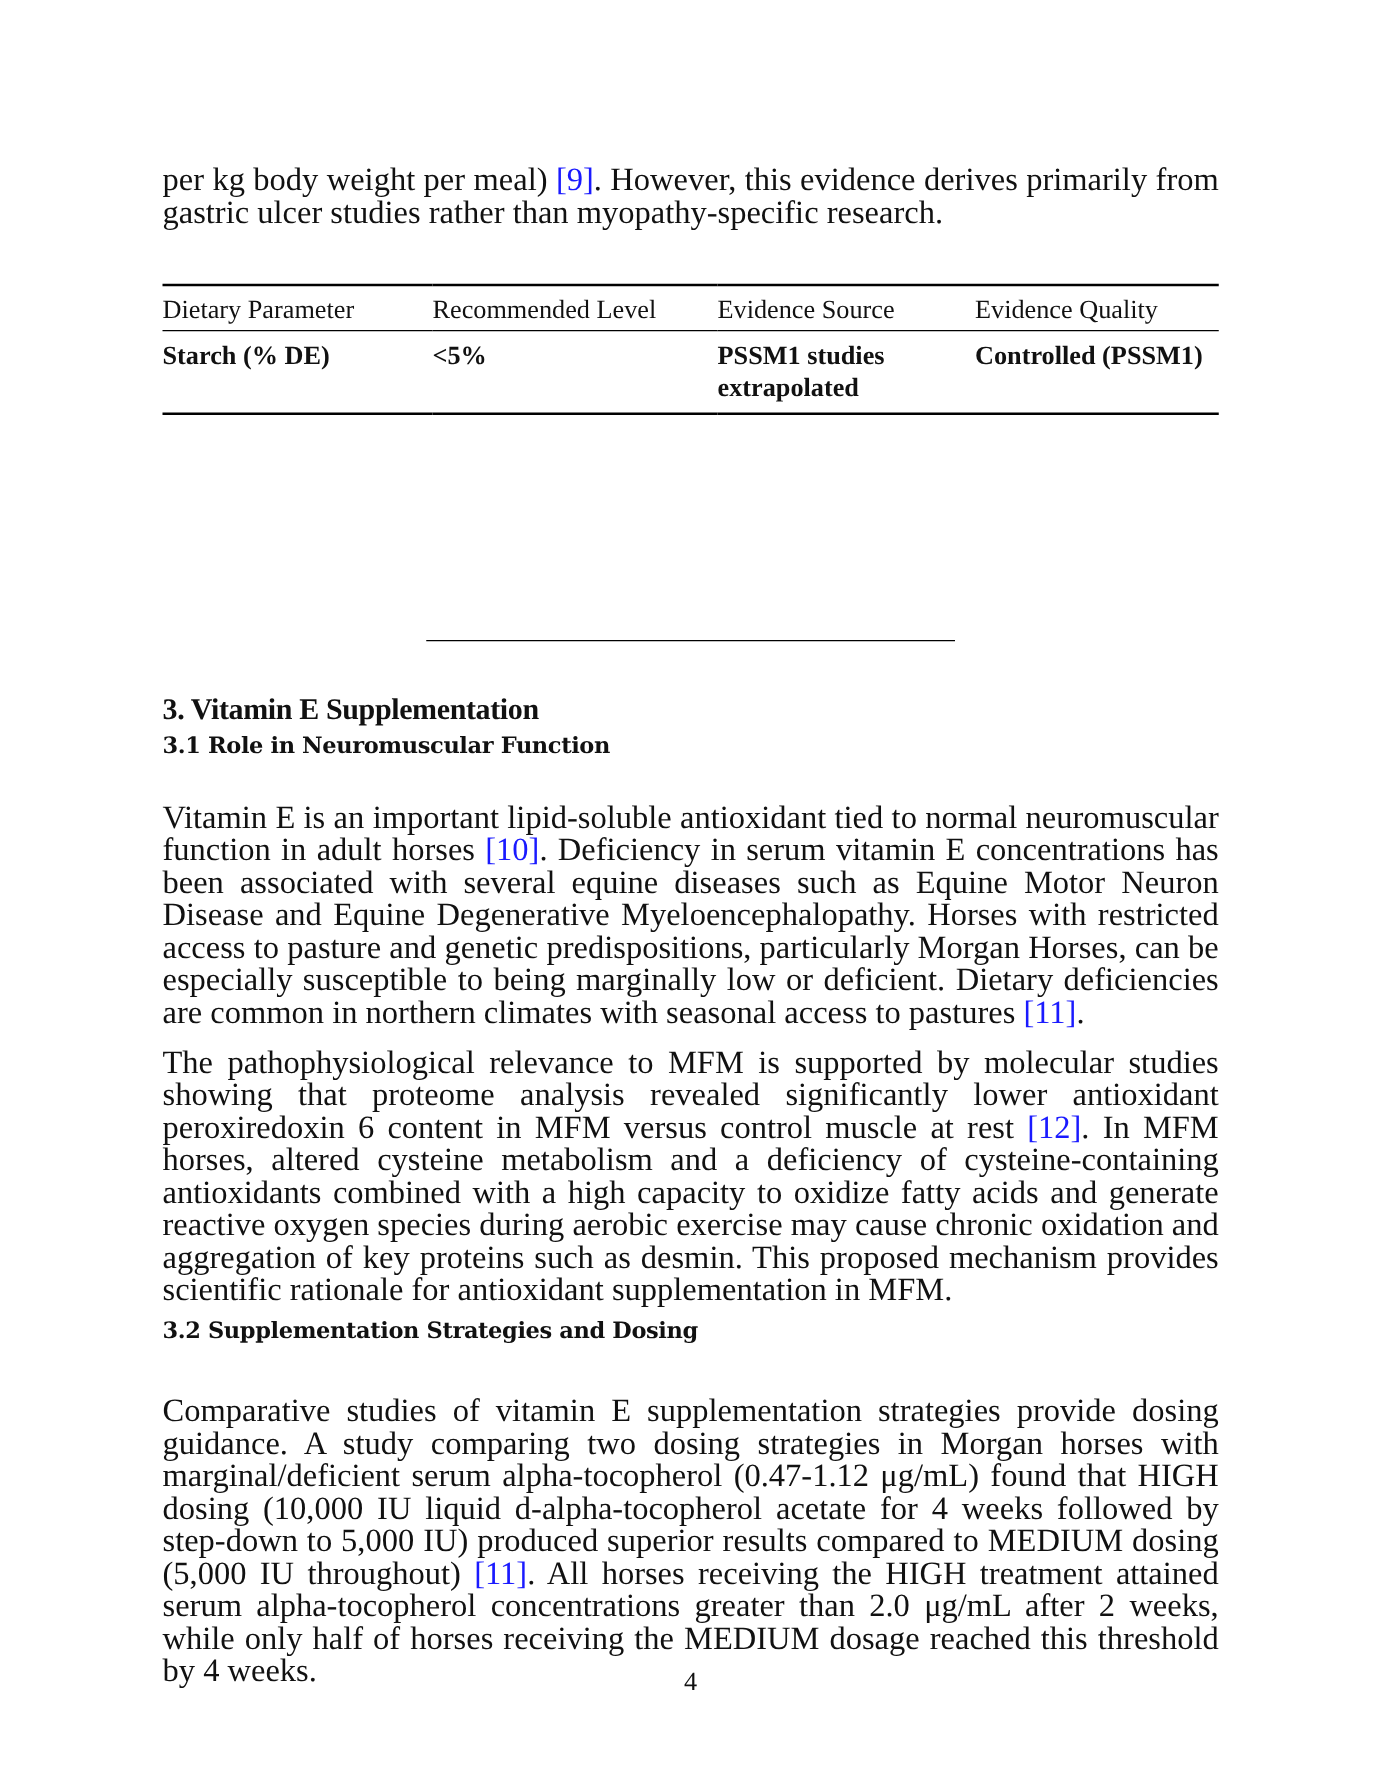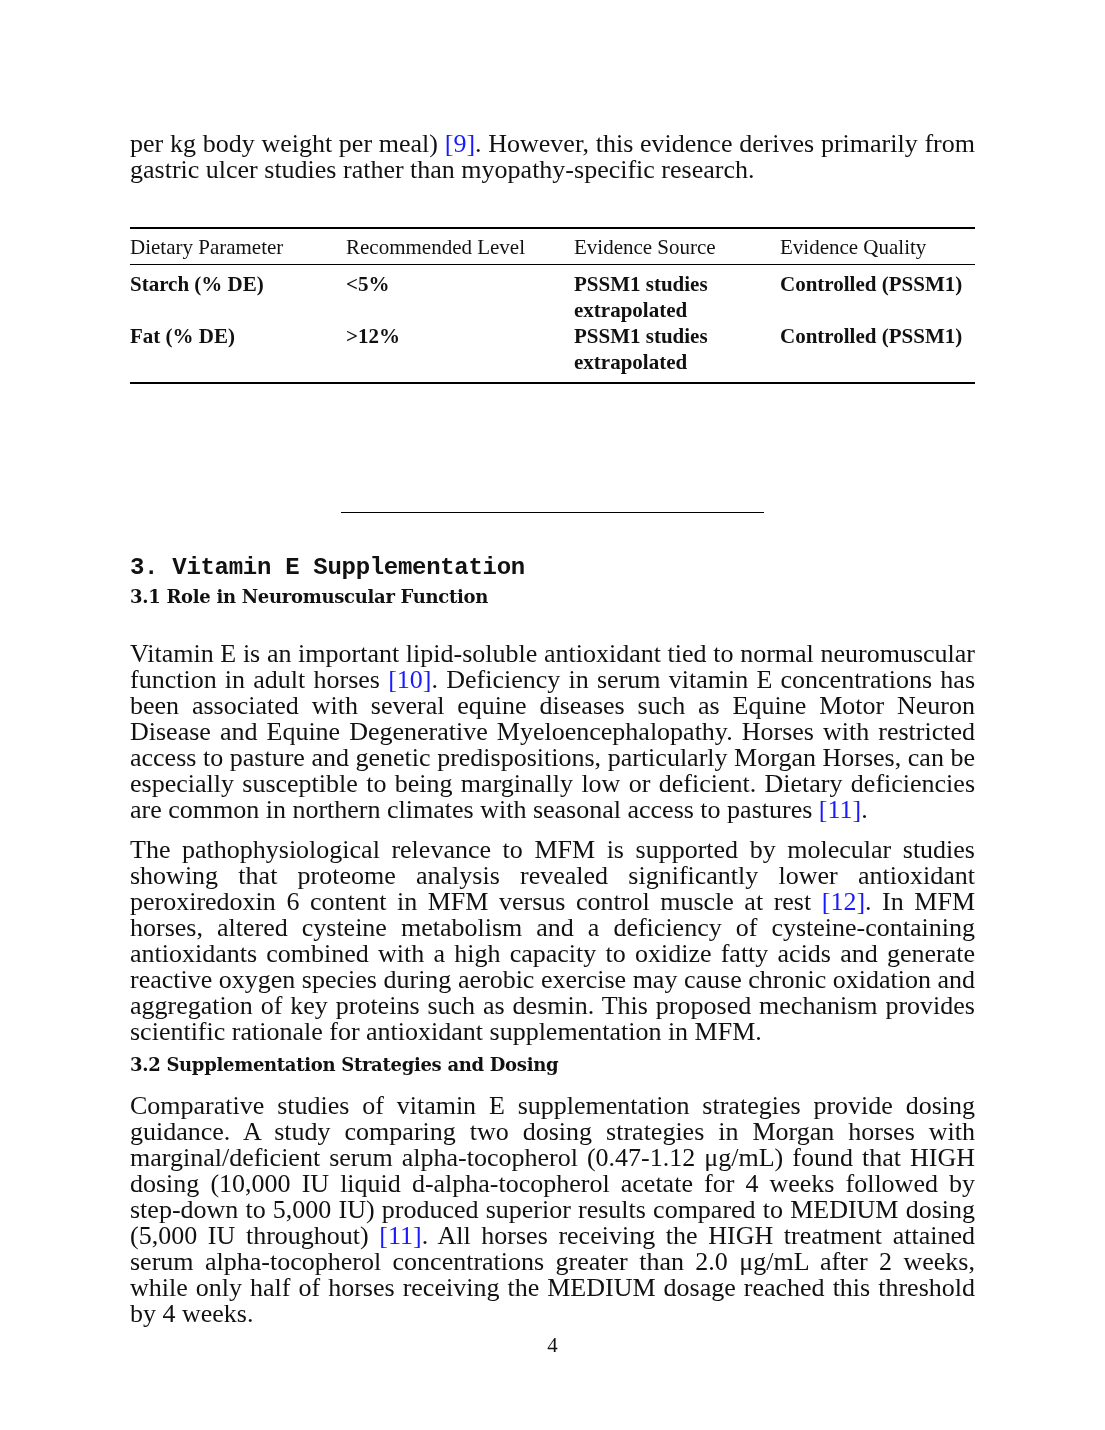--- a/index.html
+++ b/index.html
@@ -13,29 +13,29 @@
   table.dtable { position: absolute; top: 205px; left: 0; width: 845px; border-collapse: collapse;
                  font-family: "Liberation Serif", serif; font-size: 21px; line-height: 26px; margin-top: 22px; }
   table.dtable thead tr { border-top: 2px solid #000; border-bottom: 1.3px solid #000; }
   table.dtable tbody tr:last-child { border-bottom: 2px solid #000; }
   table.dtable th { font-weight: normal; text-align: left; padding: 5px 0 4px 0; vertical-align: top; }
   table.dtable td { text-align: left; padding: 0; vertical-align: top; font-weight: bold; }
   table.dtable tbody tr:first-child td { padding-top: 6px; }
   table.dtable tbody tr:last-child td { padding-bottom: 7px; }
   .c1 { width: 216px; } .c2 { width: 228px; } .c3 { width: 206px; } .c4 { }
   .sep { position: absolute; top: 512px; left: 211px; width: 423px; border-top: 1.3px solid #000; }
-  h2.sec { position: absolute; top: 553px; margin: 0; font-family: Liberation Mono, monospace;
+  h2.sec { position: absolute; top: 553px; margin: 0; font-family: Liberation Serif, serif;
            font-weight: bold; font-size: 24px; line-height: 30px; letter-spacing: -0.3px; text-align: right; }
   h3.sub { position: absolute; margin: 0; font-family: "DejaVu Serif", serif; font-weight: bold;
            font-size: 18px; line-height: 24px; letter-spacing: -0.3px; }
   #h31 { top: 585px; }
   #h32 { top: 1053px; }
   #p1 { position: absolute; top: 641px; }
   #p2 { position: absolute; top: 837px; }
-  #p3 { position: absolute; top: 1093px; }
+  #p3 { position: absolute; top: 1116px; }
   .pnum { position: absolute; top: 1333px; left: 0; width: 845px; text-align: center;
           font-family: "Liberation Serif", serif; font-size: 21px; }
 </style>
 </head>
 <body>
 
 <div class="page">
 
   <p id="p0" class="para"><span>per kg body weight per meal) </span><span class="cite" style="color: rgb(26, 26, 255);">[9]</span><span>. However, this evidence derives primarily from gastric ulcer studies rather than myopathy-specific research.</span></p>
 
@@ -48,26 +48,20 @@
         <th class="c4">Evidence Quality</th>
       </tr>
     </thead>
     <tbody>
       <tr>
         <td>Starch (% DE)</td>
         <td>&lt;5%</td>
         <td style="padding-right:40px">PSSM1 studies extrapolated</td>
         <td>Controlled (PSSM1)</td>
       </tr>
-      <tr>
-        <td>Fat (% DE)</td>
-        <td>&gt;12%</td>
-        <td style="padding-right:40px">PSSM1 studies extrapolated</td>
-        <td>Controlled (PSSM1)</td>
-      </tr>
     </tbody>
   </table>
 
   <div class="sep"></div>
 
   <h2 class="sec">3. Vitamin E Supplementation</h2>
 
   <h3 id="h31" class="sub">3.1 Role in Neuromuscular Function</h3>
 
   <p id="p1" class="para"><span>Vitamin E is an important lipid-soluble antioxidant tied to normal neuromuscular function in adult horses </span><span class="cite" style="color: rgb(26, 26, 255);">[10]</span><span>.  Deficiency in serum vitamin E concentrations has been associated with several equine diseases such as Equine Motor Neuron Disease and Equine Degenerative Myeloencephalopathy. Horses with restricted access to pasture and genetic predispositions, particularly Morgan Horses, can be especially susceptible to being marginally low or deficient.  Dietary deficiencies are common in northern climates with seasonal access to pastures </span><span class="cite" style="color: rgb(26, 26, 255);">[11]</span><span>.</span></p>

